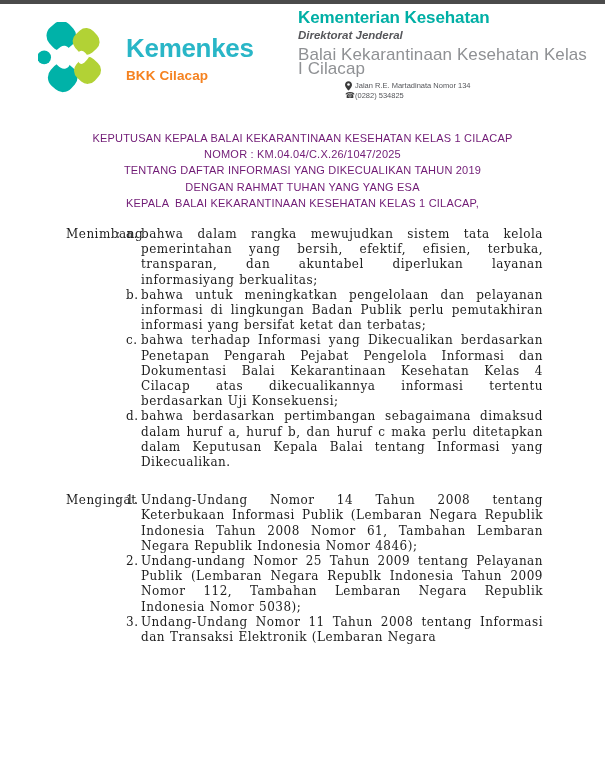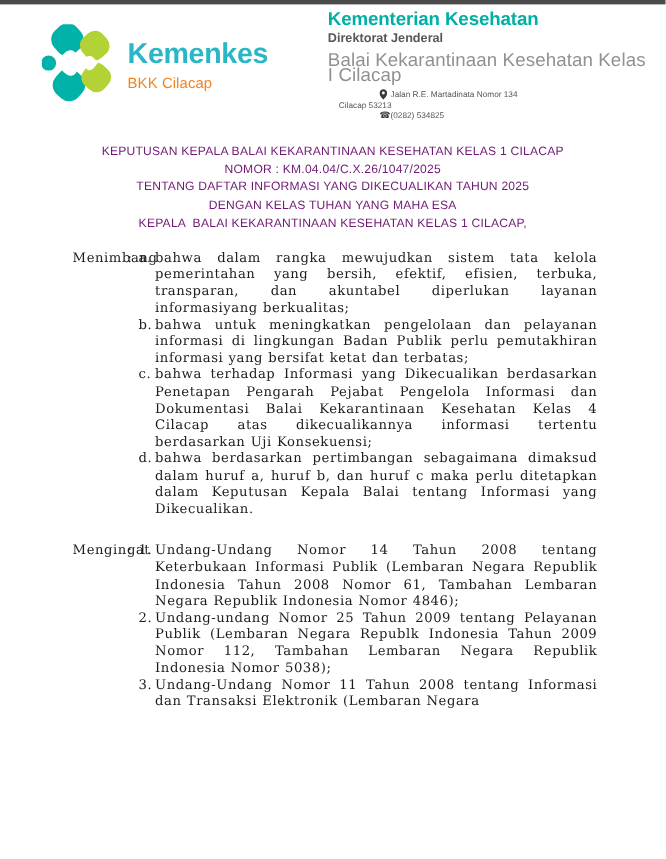--- a/index.html
+++ b/index.html
@@ -13,40 +13,40 @@
   .top-edge-bar {
     position: absolute; top: 0; left: 0;
     width: 605px; height: 4px;
     background: #4b4b4b;
   }
 
   
   .letterhead { position: absolute; top: 0; left: 0; width: 605px; height: 120px; }
   .logo-row {
     position: absolute; left: 38px; top: 22px;
-    display: flex; align-items: center; gap: 12px;
+    display: flex; align-items: center; gap: 22px;
   }
   .logo-svg { width: 66px; height: 72px; display: block; }
   .brand-name {
     font-size: 26px; font-weight: 700; letter-spacing: -0.3px;
     color: #29b6c7; line-height: 28px;
   }
   .brand-unit {
-    font-size: 13.5px; font-weight: 400; letter-spacing: 0.1px;
+    font-size: 13.5px; font-weight: 700; letter-spacing: 0.1px;
     color: #f58220; margin-top: 6px;
   }
 
   .ministry-block { position: absolute; left: 298px; top: 8px; width: 290px; }
   .ministry-name {
     font-size: 17px; font-weight: 700; color: #00afa5;
     line-height: 20px; letter-spacing: -0.1px;
   }
   .directorate {
     font-size: 11.5px; font-weight: 700; color: #56575b;
-    line-height: 12.5px; margin-top: 1px;
+    line-height: 12.5px; margin-top: 1px; font-style: italic;
   }
   .office-name {
     font-size: 17px; font-weight: 400; color: #8f9194;
     line-height: 14px; margin-top: 6px; letter-spacing: 0.1px;
   }
   .contact { margin-top: 5px; font-size: 7.5px; color: #55565a; }
   .contact-row { display: flex; align-items: flex-start; line-height: 9.5px; margin-left: 47px; }
   .contact-icon {
     width: 10px; flex: none; display: inline-flex; justify-content: flex-start;
     color: #3a3a3a;
@@ -113,34 +113,33 @@
     <div class="contact">
       <div class="contact-row">
         <span class="contact-icon">
           <svg width="7" height="10" viewBox="0 0 8 11">
             <path d="M4,0 C1.8,0 0,1.8 0,4 C0,7 4,10.6 4,10.6 C4,10.6 8,7 8,4 C8,1.8 6.2,0 4,0 Z" fill="#3a3a3a"></path>
             <circle cx="4" cy="3.8" r="1.5" fill="#ffffff"></circle>
           </svg>
         </span>
         <span class="contact-text">Jalan R.E. Martadinata Nomor 134</span>
       </div>
-      <div class="addr-second">Cilacap 53213</div>
       <div class="contact-row">
         <span class="contact-icon phone-glyph">☎</span>
         <span class="contact-text">(0282) 534825</span>
       </div>
     </div>
   </div>
 </div>
 
 <div class="doc-title">
   <div class="t-line">KEPUTUSAN KEPALA BALAI KEKARANTINAAN KESEHATAN KELAS 1 CILACAP</div>
   <div class="t-line">NOMOR : KM.04.04/C.X.26/1047/2025</div>
-  <div class="t-line">TENTANG DAFTAR INFORMASI YANG DIKECUALIKAN TAHUN 2025</div>
-  <div class="t-line">DENGAN KELAS TUHAN YANG MAHA ESA</div>
+  <div class="t-line">TENTANG DAFTAR INFORMASI YANG DIKECUALIKAN TAHUN 2019</div>
+  <div class="t-line">DENGAN RAHMAT TUHAN YANG YANG ESA</div>
   <div class="t-line">KEPALA  BALAI KEKARANTINAAN KESEHATAN KELAS 1 CILACAP,</div>
 </div>
 
 <div class="sections">
 
   <div class="section">
     <div class="sec-label">Menimbang</div>
     <div class="sec-colon">:</div>
     <div class="sec-items">
       <div class="item">

